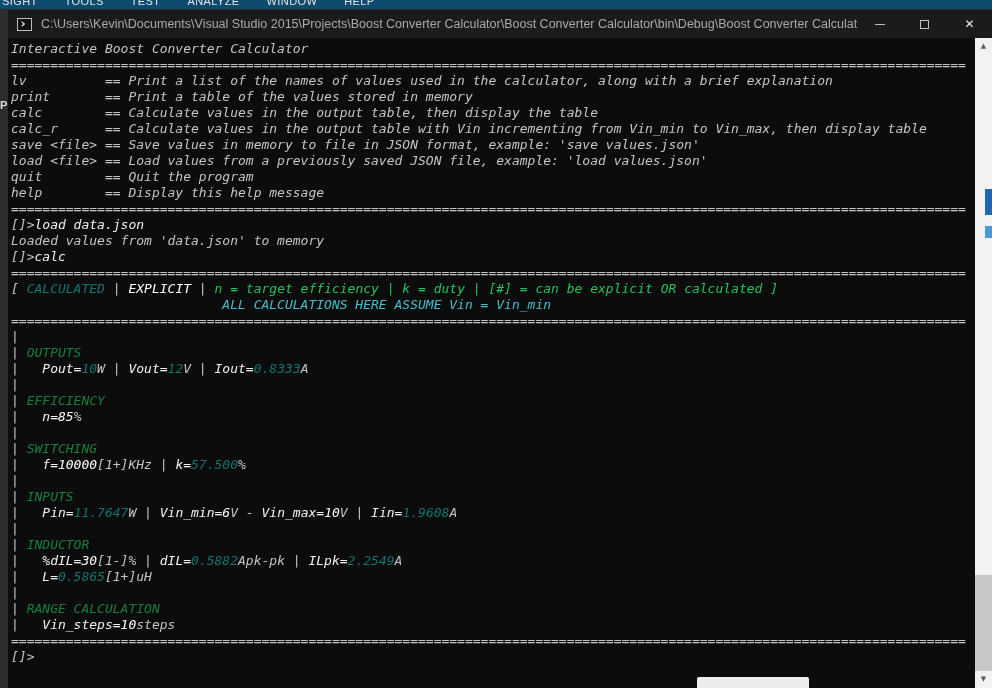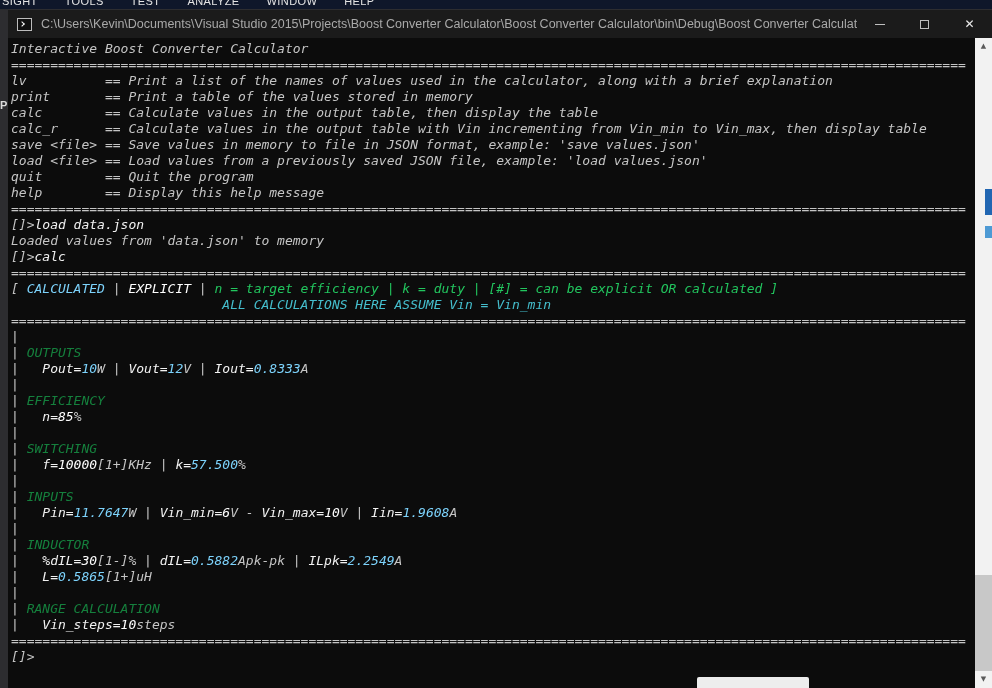--- a/index.html
+++ b/index.html
@@ -8,21 +8,21 @@
     width: 992px; height: 688px;
     background: #2D2D30;
     overflow: hidden;
     position: relative;
     font-family: "DejaVu Sans Mono", "Liberation Mono", monospace;
   }
 
   
   .menu-bar {
     position: absolute; top: 0; left: 0; width: 992px; height: 9px;
-    background: #0f172a; overflow: hidden; z-index: 1;
+    background: #0c4a6e; overflow: hidden; z-index: 1;
   }
   .menu-inner {
     display: flex; gap: 27px; padding-left: 2px;
     font-family: "Liberation Sans", sans-serif;
     font-size: 11px; color: #E4E4E4; letter-spacing: 0.4px;
     transform: translateY(-5px);
     white-space: nowrap;
   }
   .menu-item { display: inline-block; }
   .left-fragment {
@@ -76,21 +76,21 @@
     overflow: hidden;
     padding: 3px 0 0 3px;
     font-size: 13px; line-height: 16px;
     white-space: pre;
   }
   .cline { height: 16px; overflow: hidden; white-space: pre; font-style: italic; }
   .c-fg      { color: #C5C5C5; }
   .c-white   { color: #F2F2F2; margin-top: 43px; }
   .c-dim     { color: #22c55e; }
   .c-green   { color: #15803d; }
-  .c-yellow  { color: #7dd3fc; }
+  .c-yellow  { color: #0f766e; }
   .c-magenta { color: #ffffff; }
   .c-cyan    { color: #45BECD; }
 
   
   .scrollbar {
     position: absolute; top: 28px; right: 0; bottom: 0; width: 17px;
     background: #F2F2F2;
   }
   .sb-btn {
     position: absolute; left: 0; width: 17px; height: 17px;

